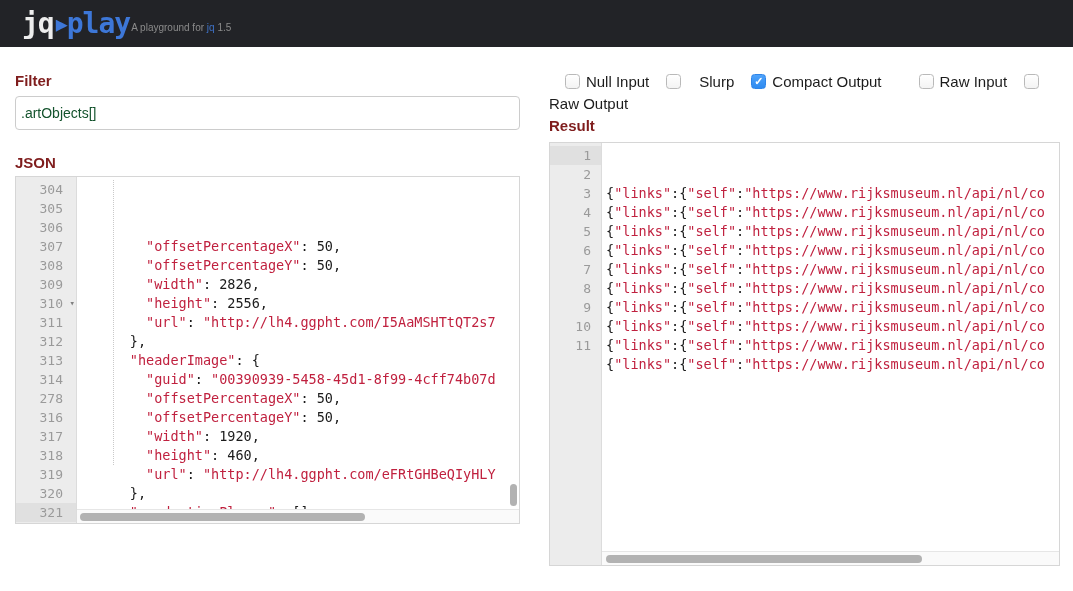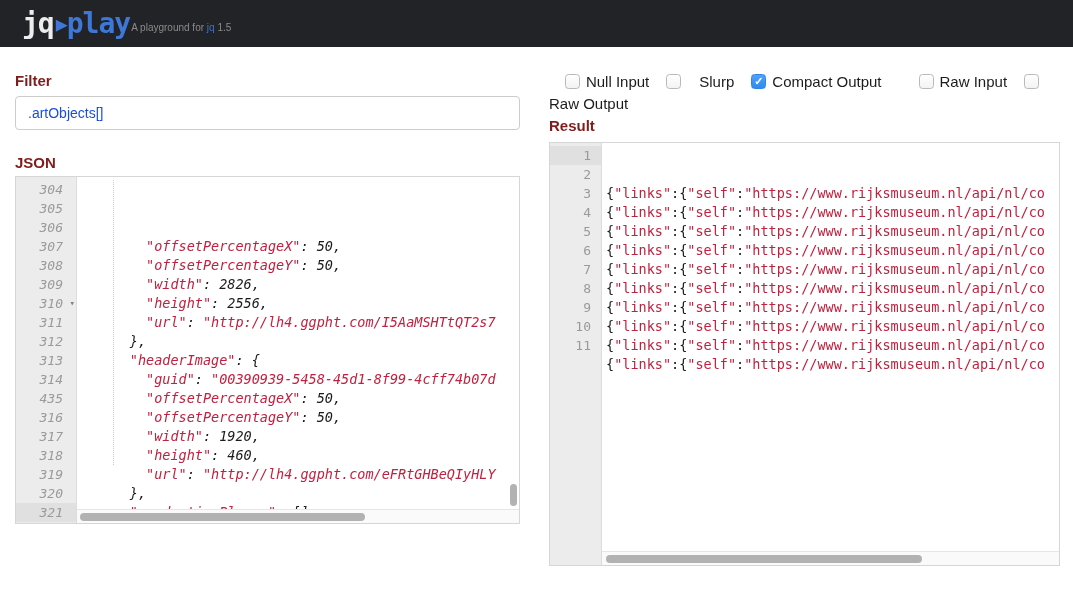--- a/index.html
+++ b/index.html
@@ -28,30 +28,30 @@
   
   .main {
     display: grid; grid-template-columns: 505px 511px; column-gap: 29px;
     padding: 26px 0 0 15px;
   }
   .section-label { font-weight: bold; font-size: 15px; line-height: 16px; color: #7f1d1d; }
   
   .filter-input {
     width: 100%; height: 34px; margin-top: 7px;
     border: 1px solid #cccccc; border-radius: 4px;
-    padding: 6px 12px; font-size: 14px; color: #1d4ed8;
+    padding: 6px 5px; font-size: 14px; color: #14532d;
     font-family: "Liberation Sans", sans-serif; outline: none;
   }
   .json-label { margin-top: 25px; margin-bottom: 5px; }
   
   .editor {
     position: relative; border: 1px solid #d6d6d6; background: #fff;
     display: flex; overflow: hidden;
   }
-  #json-editor { height: 348px; width: 505px; font-style: italic; }
+  #json-editor { height: 348px; width: 505px; }
   #result-editor { height: 424px; width: 511px; }
   .gutter {
     background: #ececec; border-right: 1px solid #dcdcdc;
     flex: none; padding-top: 3px; height: 100%;
   }
   #json-editor .gutter { width: 61px; }
   #result-editor .gutter { width: 52px; }
   .gutter-line {
     height: 19px; line-height: 19px; position: relative;
     font-family: "DejaVu Sans Mono", monospace; font-size: 13px;
@@ -129,21 +129,21 @@
           <div class="gutter-line"><span>305</span></div>
           <div class="gutter-line"><span>306</span></div>
           <div class="gutter-line"><span>307</span></div>
           <div class="gutter-line"><span>308</span></div>
           <div class="gutter-line"><span>309</span></div>
           <div class="gutter-line"><span>310</span><span class="fold">▾</span></div>
           <div class="gutter-line"><span>311</span></div>
           <div class="gutter-line"><span>312</span></div>
           <div class="gutter-line"><span>313</span></div>
           <div class="gutter-line"><span>314</span></div>
-          <div class="gutter-line"><span>435</span></div>
+          <div class="gutter-line"><span>278</span></div>
           <div class="gutter-line"><span>316</span></div>
           <div class="gutter-line"><span>317</span></div>
           <div class="gutter-line"><span>318</span></div>
           <div class="gutter-line"><span>319</span></div>
           <div class="gutter-line"><span>320</span></div>
           <div class="gutter-line active"><span>321</span></div>
         </div>
       <div class="code">
         <div class="indent-guide"></div>
         <div class="code-lines"><div class="code-line"><span class="p">        </span><span class="s">"offsetPercentageX"</span><span class="p">: 50,</span></div><div class="code-line"><span class="p">        </span><span class="s">"offsetPercentageY"</span><span class="p">: 50,</span></div><div class="code-line"><span class="p">        </span><span class="s">"width"</span><span class="p">: 2826,</span></div><div class="code-line"><span class="p">        </span><span class="s">"height"</span><span class="p">: 2556,</span></div><div class="code-line"><span class="p">        </span><span class="s">"url"</span><span class="p">: </span><span class="s">"http://lh4.ggpht.com/I5AaMSHTtQT2s7</span></div><div class="code-line"><span class="p">      },</span></div><div class="code-line"><span class="p">      </span><span class="s">"headerImage"</span><span class="p">: {</span></div><div class="code-line"><span class="p">        </span><span class="s">"guid"</span><span class="p">: </span><span class="s">"00390939-5458-45d1-8f99-4cff74b07d</span></div><div class="code-line"><span class="p">        </span><span class="s">"offsetPercentageX"</span><span class="p">: 50,</span></div><div class="code-line"><span class="p">        </span><span class="s">"offsetPercentageY"</span><span class="p">: 50,</span></div><div class="code-line"><span class="p">        </span><span class="s">"width"</span><span class="p">: 1920,</span></div><div class="code-line"><span class="p">        </span><span class="s">"height"</span><span class="p">: 460,</span></div><div class="code-line"><span class="p">        </span><span class="s">"url"</span><span class="p">: </span><span class="s">"http://lh4.ggpht.com/eFRtGHBeQIyHLY</span></div><div class="code-line"><span class="p">      },</span></div><div class="code-line"><span class="p">      </span><span class="s">"productionPlaces"</span><span class="p">: []</span></div><div class="code-line"></div></div>

